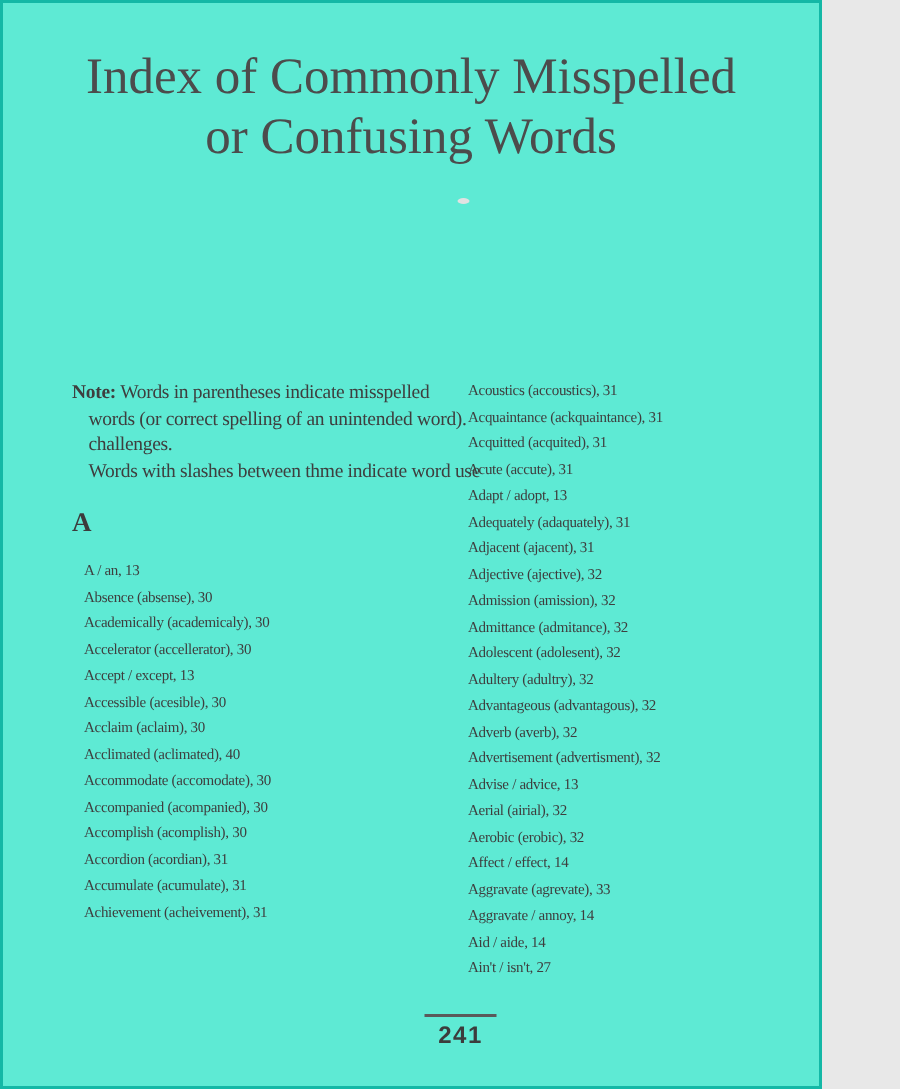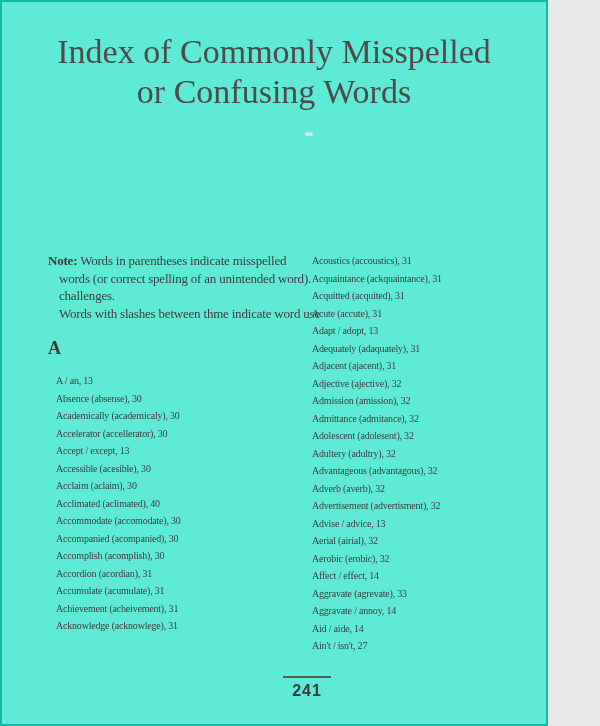--- a/index.html
+++ b/index.html
@@ -116,21 +116,20 @@
       <div>Accept / except, 13</div>
       <div>Accessible (acesible), 30</div>
       <div>Acclaim (aclaim), 30</div>
       <div>Acclimated (aclimated), 40</div>
       <div>Accommodate (accomodate), 30</div>
       <div>Accompanied (acompanied), 30</div>
       <div>Accomplish (acomplish), 30</div>
       <div>Accordion (acordian), 31</div>
       <div>Accumulate (acumulate), 31</div>
       <div>Achievement (acheivement), 31</div>
-      <div>Acknowledge (acknowlege), 31</div>
     </div>
 
   <div class="col col-right">
       <div>Acoustics (accoustics), 31</div>
       <div>Acquaintance (ackquaintance), 31</div>
       <div>Acquitted (acquited), 31</div>
       <div>Acute (accute), 31</div>
       <div>Adapt / adopt, 13</div>
       <div>Adequately (adaquately), 31</div>
       <div>Adjacent (ajacent), 31</div>

